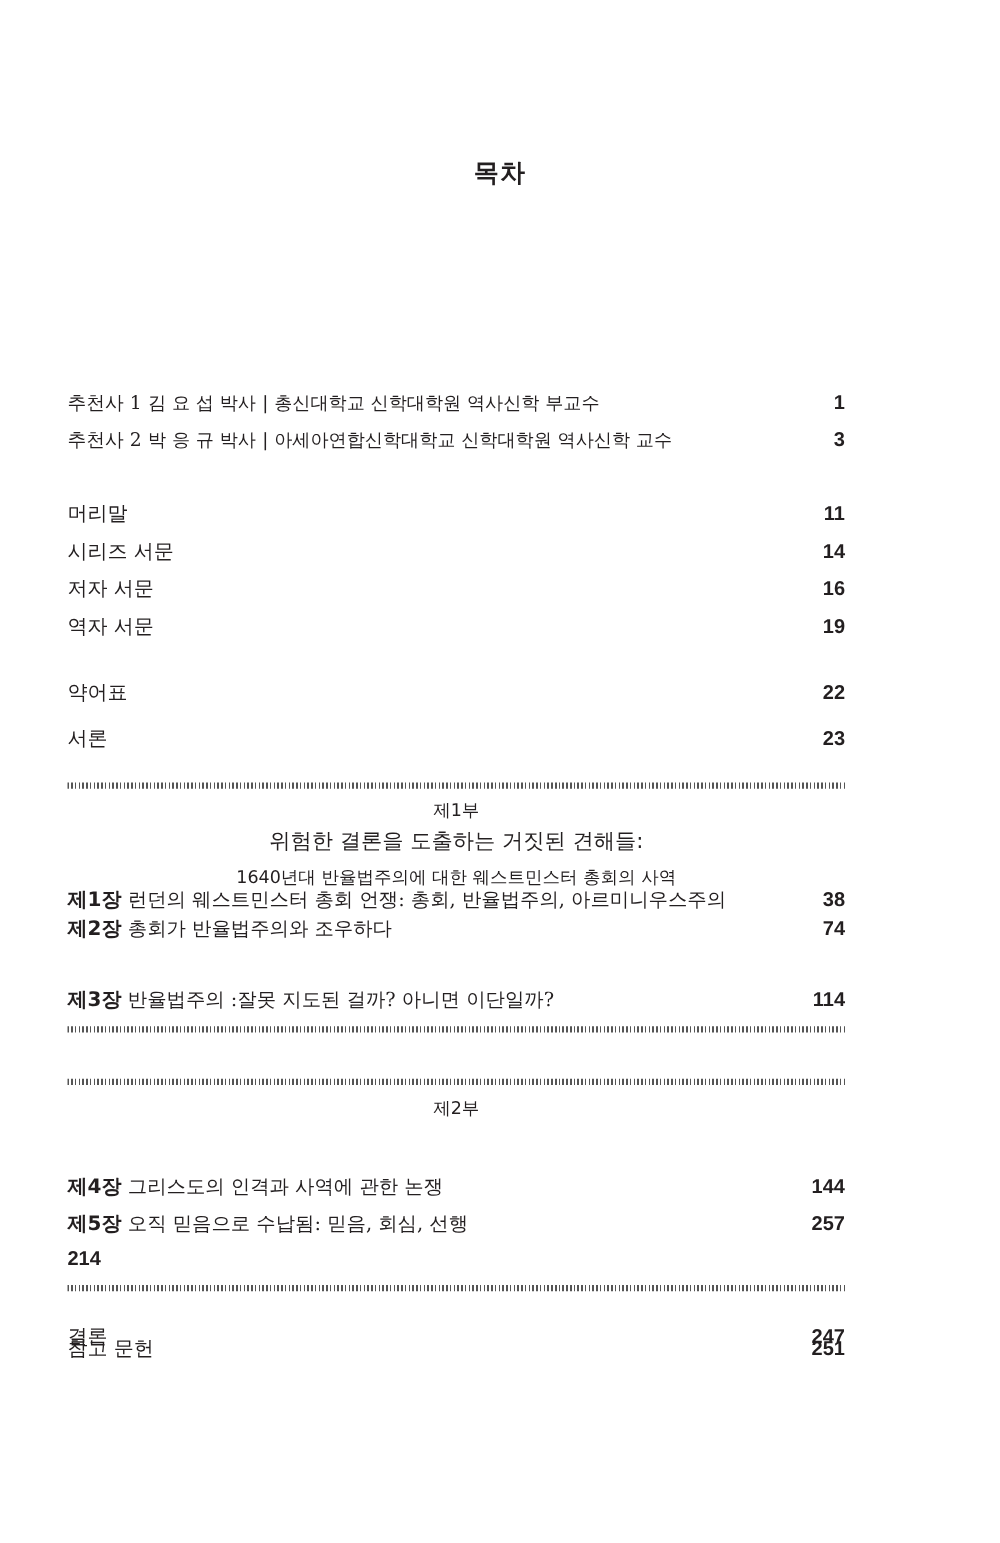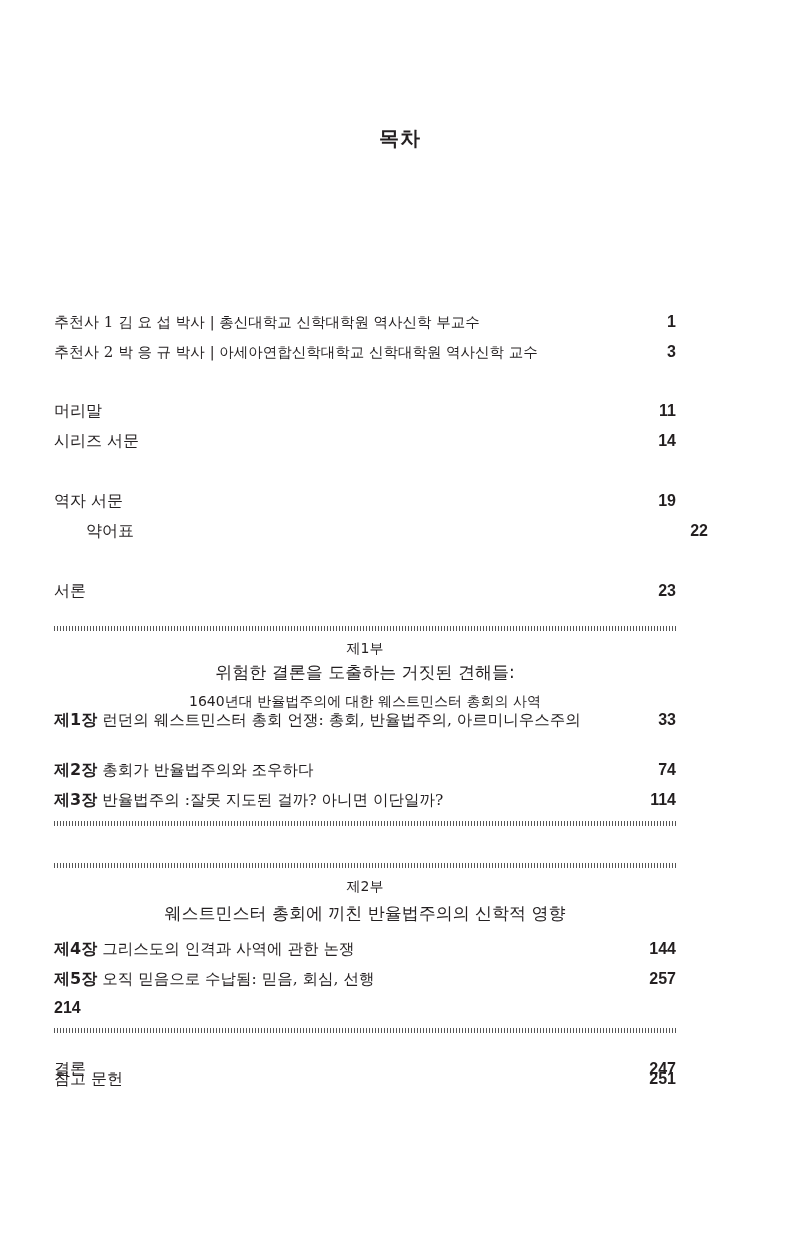--- a/index.html
+++ b/index.html
@@ -47,25 +47,29 @@
   </div>
 
   <div class="row" style="top:401px;">
     <span class="label">머리말</span>
     <span class="pg">11</span>
   </div>
   <div class="row" style="top:431px;">
     <span class="label">시리즈 서문</span>
     <span class="pg">14</span>
   </div>
+  <div class="row" style="top:461px;">
+    <span class="label">저자 서문</span>
+    <span class="pg">16</span>
+  </div>
   <div class="row" style="top:491px;">
     <span class="label">역자 서문</span>
     <span class="pg">19</span>
   </div>
-  <div class="row" style="top:521px;margin-left:32px;">
+  <div class="row" style="top:544px;">
     <span class="label">약어표</span>
     <span class="pg">22</span>
   </div>
 
   <div class="row" style="top:581px;">
     <span class="label">서론</span>
     <span class="pg">23</span>
   </div>
 
   <div class="divider" style="top:626px;"></div>
@@ -77,44 +81,41 @@
   </div>
   <div class="part-head" style="top:693px;">
     <div class="part-sub">1640년대 반율법주의에 대한 웨스트민스터 총회의 사역</div>
   </div>
 
   <div class="row ch" style="top:710px;">
     <span>
       <span class="num">제1장</span>
       <span class="txt">런던의 웨스트민스터 총회 언쟁: 총회, 반율법주의, 아르미니우스주의</span>
     </span>
-    <span class="pg">33</span>
+    <span class="pg">38</span>
   </div>
-  <div class="row ch" style="top:760px;">
+  <div class="row ch" style="top:733px;">
     <span>
       <span class="num">제2장</span>
       <span class="txt">총회가 반율법주의와 조우하다</span>
     </span>
     <span class="pg">74</span>
   </div>
   <div class="row ch" style="top:790px;">
     <span>
       <span class="num">제3장</span>
       <span class="txt">반율법주의 :잘못 지도된 걸까? 아니면 이단일까?</span>
     </span>
     <span class="pg">114</span>
   </div>
   <div class="divider" style="top:821px;"></div>
 
   <div class="divider" style="top:863px;"></div>
   <div class="part-head" style="top:878px;">
     <div class="part-no">제2부</div>
-  </div>
-  <div class="part-head" style="top:902px;">
-    <div class="part-title">웨스트민스터 총회에 끼친 반율법주의의 신학적 영향</div>
   </div>
 
   <div class="row ch" style="top:939px;">
     <span>
       <span class="num">제4장</span>
       <span class="txt">그리스도의 인격과 사역에 관한 논쟁</span>
     </span>
     <span class="pg">144</span>
   </div>
   <div class="row ch" style="top:969px;">

